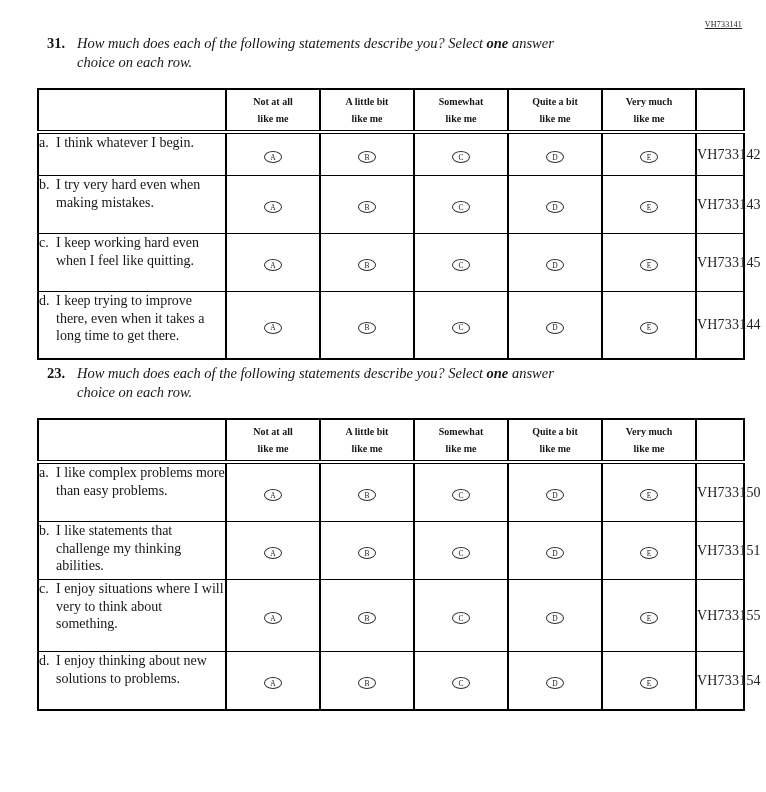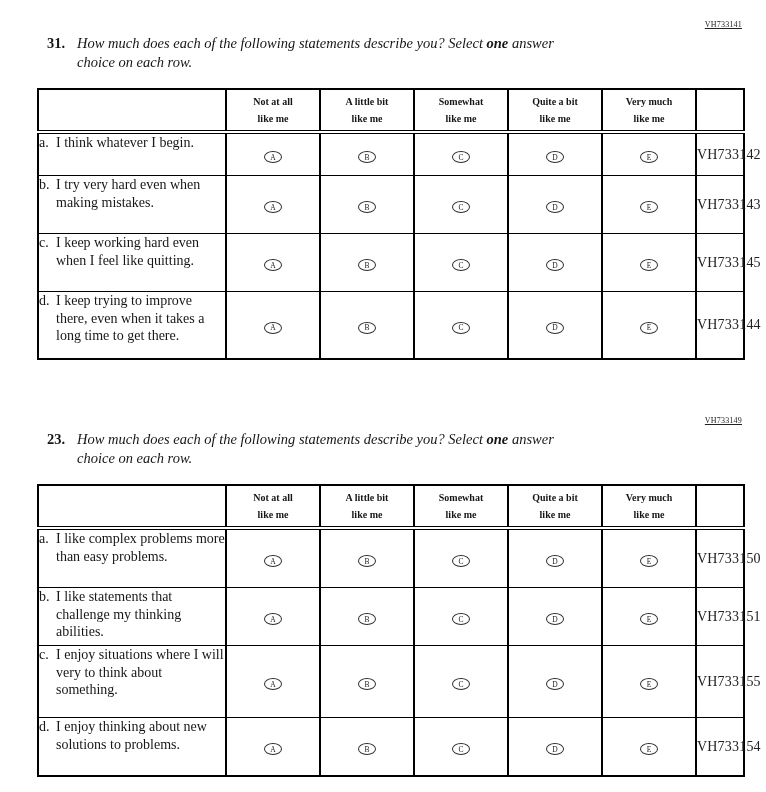--- a/index.html
+++ b/index.html
@@ -212,21 +212,20 @@
       <td class="opt"><span class="bubble">A</span></td>
       <td class="opt"><span class="bubble">B</span></td>
       <td class="opt"><span class="bubble">C</span></td>
       <td class="opt"><span class="bubble">D</span></td>
       <td class="opt"><span class="bubble">E</span></td>
       <td class="codecell">VH733144</td>
     </tr>
   </tbody>
     </table>
 
-  <div class="qcode second">VH733149</div>
 
   <div class="prompt-row">
     <div class="qnum">23.</div>
     <div class="qtext">
       <div><span>How much does each of the following statements describe you? Select </span><span class="bold">one</span><span> answer</span></div>
       <div>choice on each row.</div>
     </div>
   </div>
 
   <table class="resp">

